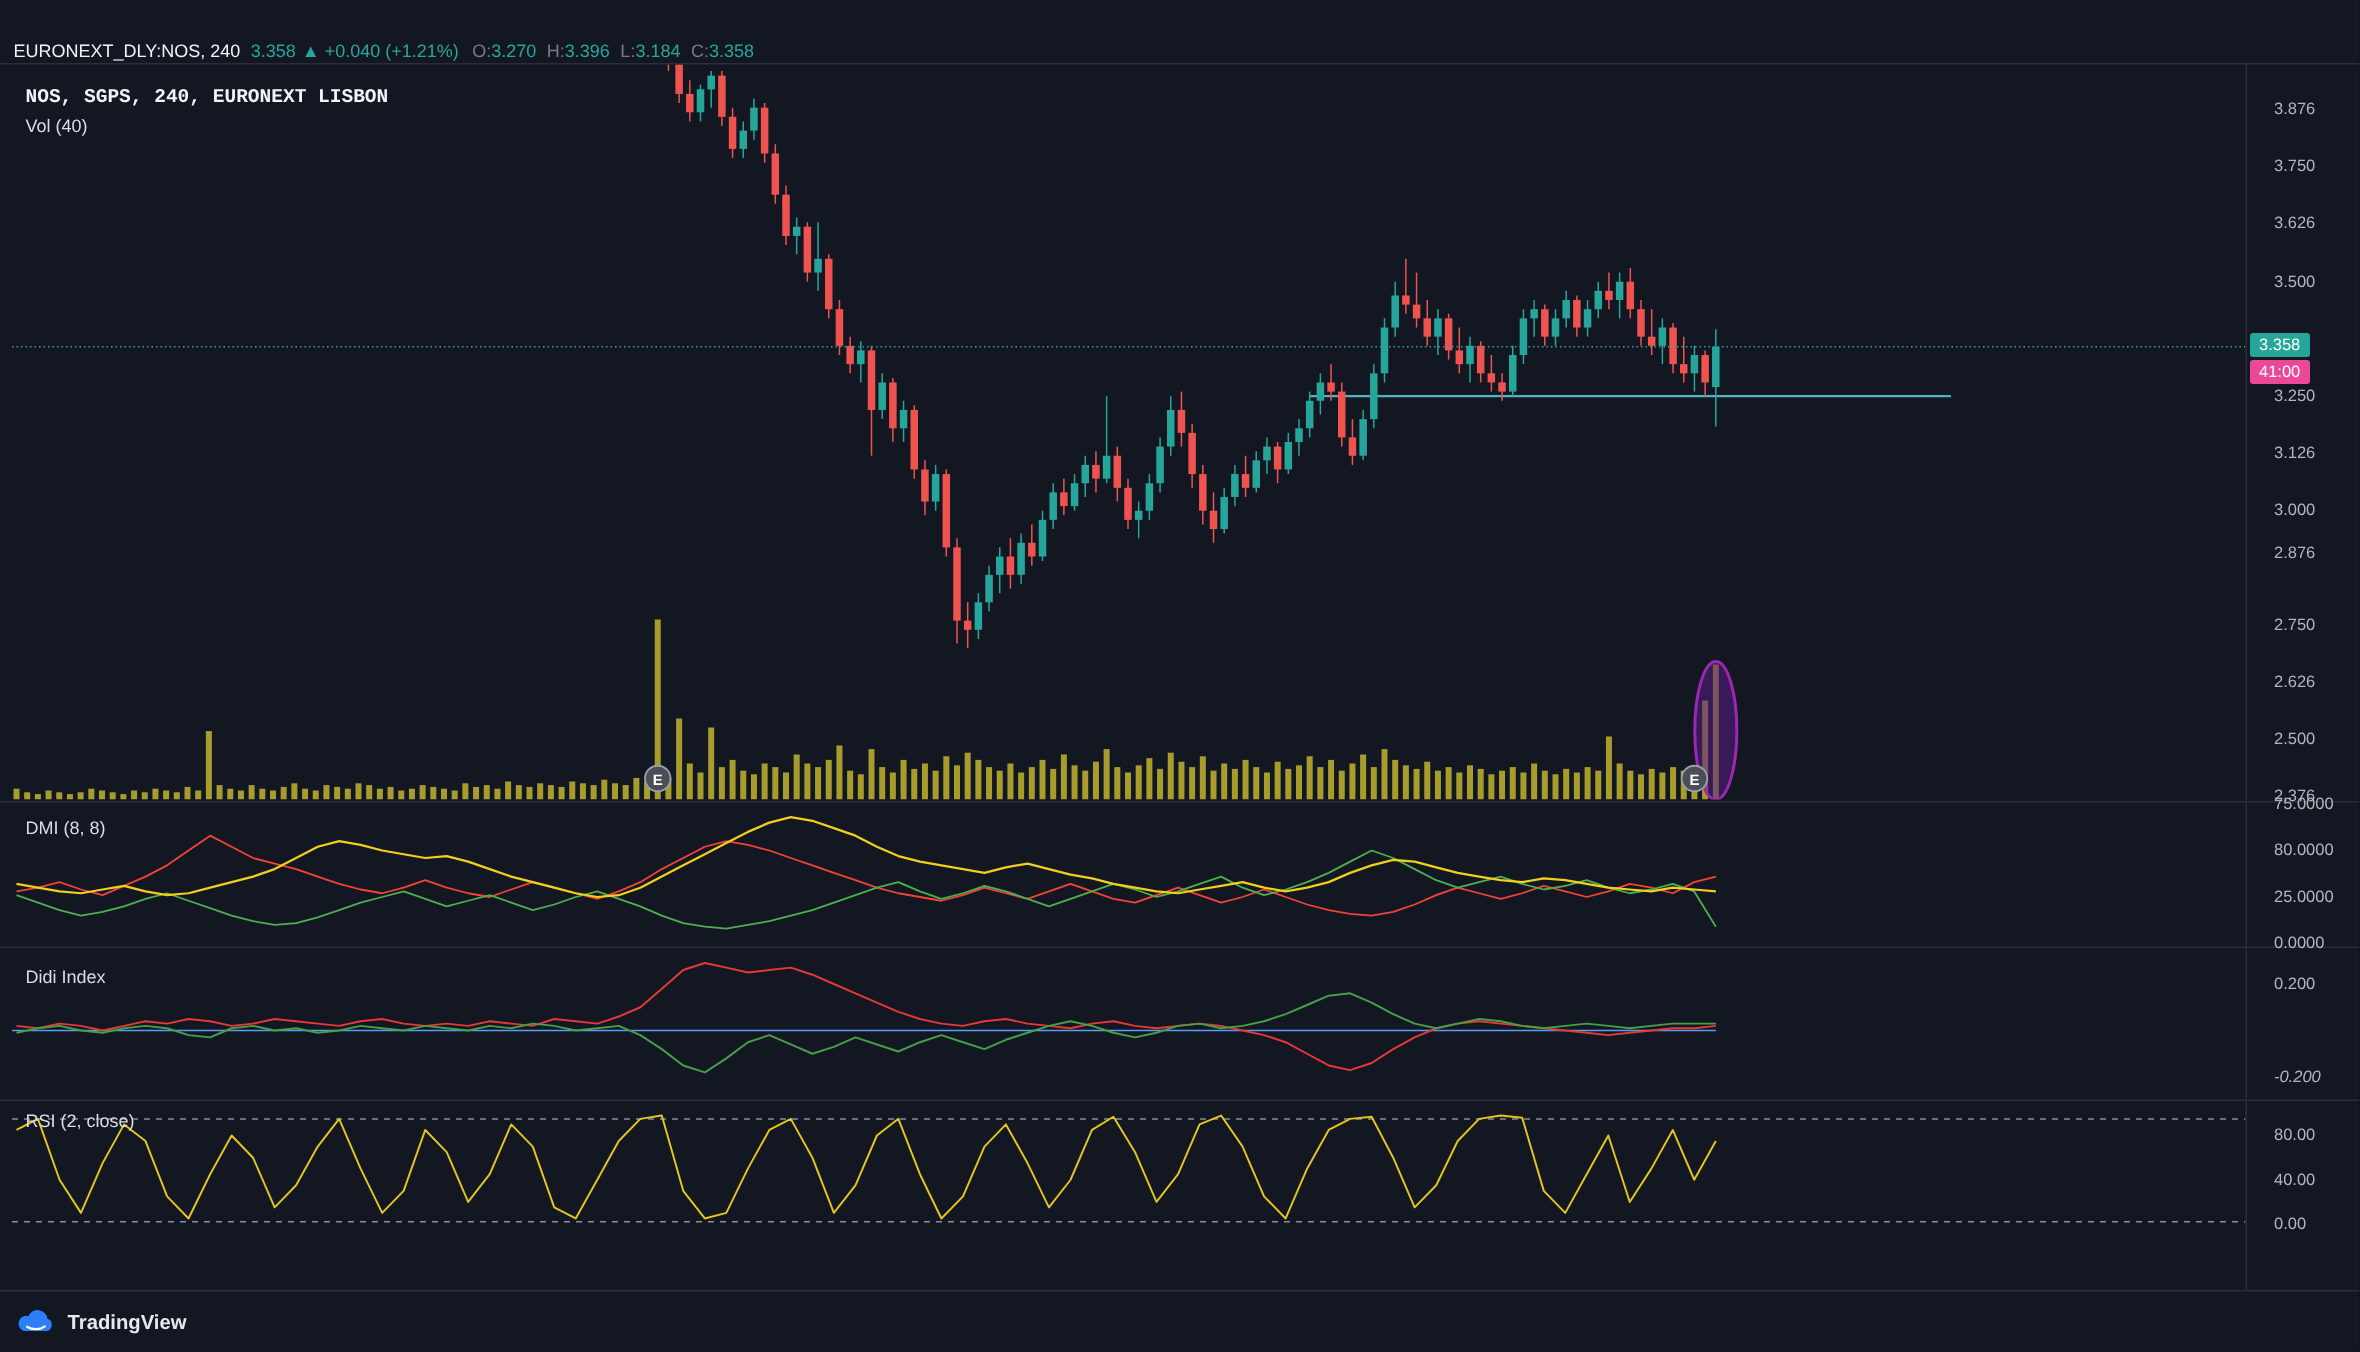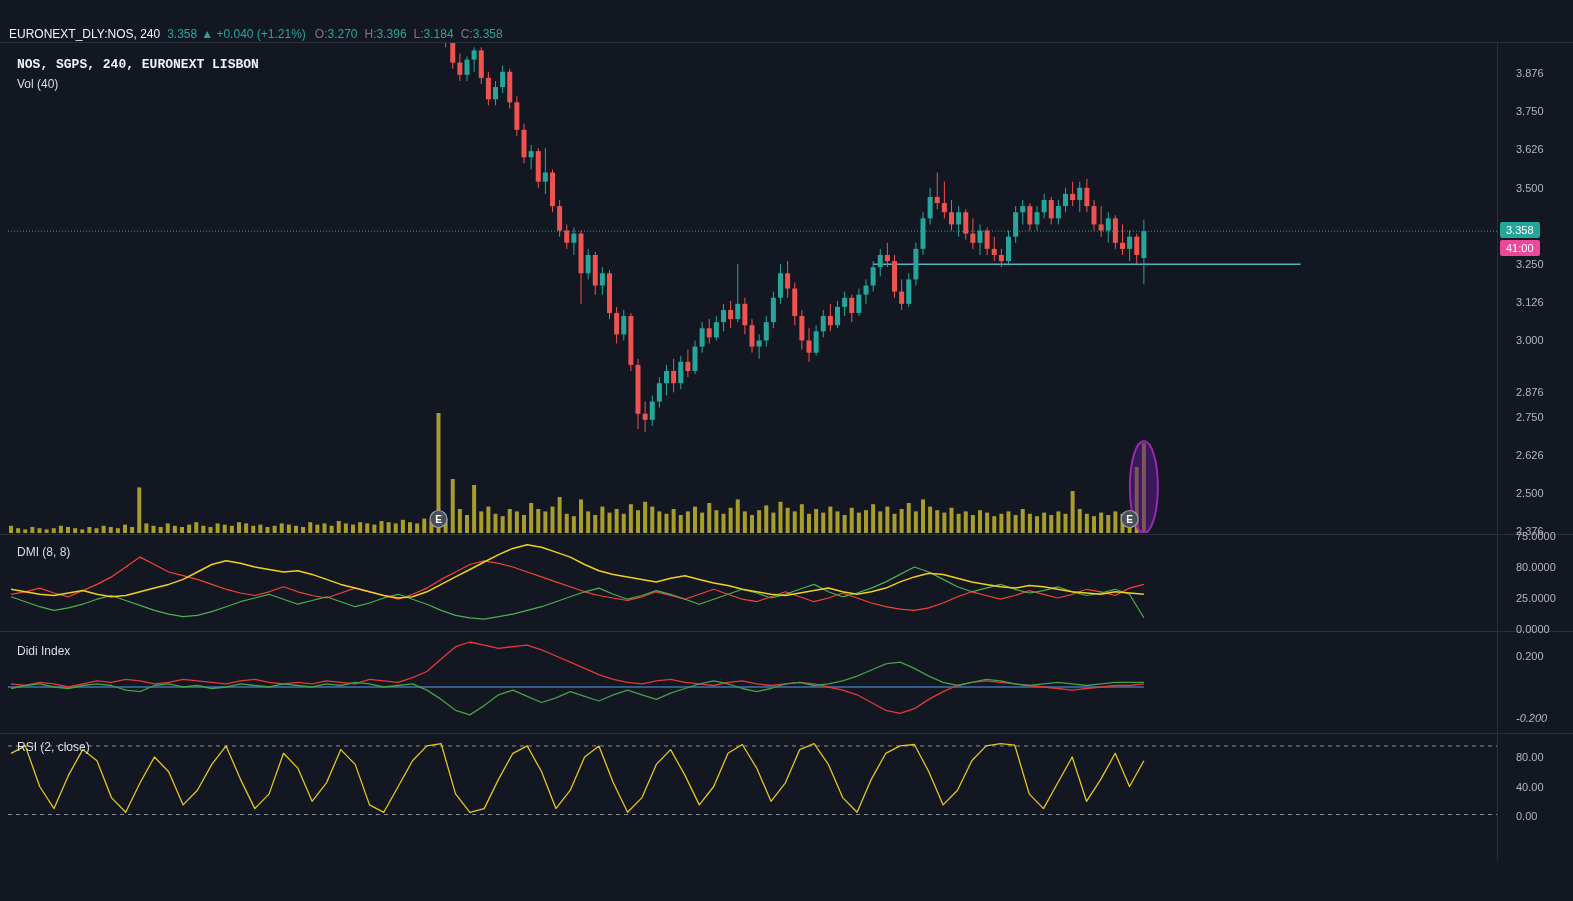--- a/index.html
+++ b/index.html
@@ -477,31 +477,38 @@
   <div id="right-axis">
     <div class="badge" id="price-badge" style="top: 180.162px; background: rgb(38, 166, 154);">3.358</div>
     <div class="badge" id="countdown-badge" style="top: 198.162px; background: #ec4899;">41:00</div>
   <div class="tick" style="top: 24px;">3.876</div>
       <div class="tick" style="top: 62.472px;">3.750</div>
       <div class="tick" style="top: 100.333px;">3.626</div>
       <div class="tick" style="top: 138.805px;">3.500</div>
       <div class="tick" style="top: 215.138px;">3.250</div>
       <div class="tick" style="top: 253px;">3.126</div>
       <div class="tick" style="top: 291.472px;">3.000</div>
-      <div class="tick" style="top: 343px;">2.876</div>
+      <div class="tick" style="top: 320px;">2.876</div>
       <div class="tick" style="top: 367.805px;">2.750</div>
       <div class="tick" style="top: 405.666px;">2.626</div>
       <div class="tick" style="top: 444.138px;">2.500</div>
       <div class="tick" style="top: 482px;">2.376</div>
       <div class="tick" style="top: 487px;">75.0000</div>
       <div class="tick" style="top: 518px;">80.0000</div>
       <div class="tick" style="top: 549px;">25.0000</div>
       <div class="tick" style="top: 580px;">0.0000</div>
       <div class="tick" style="top: 607px;">0.200</div>
       <div class="tick" style="top: 669px; font-style: italic;">-0.200</div>
       <div class="tick" style="top: 708px;">80.00</div>
       <div class="tick" style="top: 737.5px;">40.00</div>
       <div class="tick" style="top: 767px;">0.00</div>
     </div>
 
 
+  <footer id="footer">
+    <svg width="27" height="18" viewBox="0 0 27 18">
+      <path d="M21.6 7.2a6.6 6.6 0 0 0-12.6-1.9A5.1 5.1 0 1 0 6.2 15.4h14.2a4.2 4.2 0 0 0 1.2-8.2z" fill="#2d7ff9"></path>
+      <path d="M8 12.5c3.5 2.2 8.5 2.2 12-.3" stroke="#ffffff" stroke-width="1.4" fill="none" stroke-linecap="round"></path>
+    </svg>
+    <span class="brand">TradingView</span>
+  </footer>
 
 </div>
 
 </body></html>

